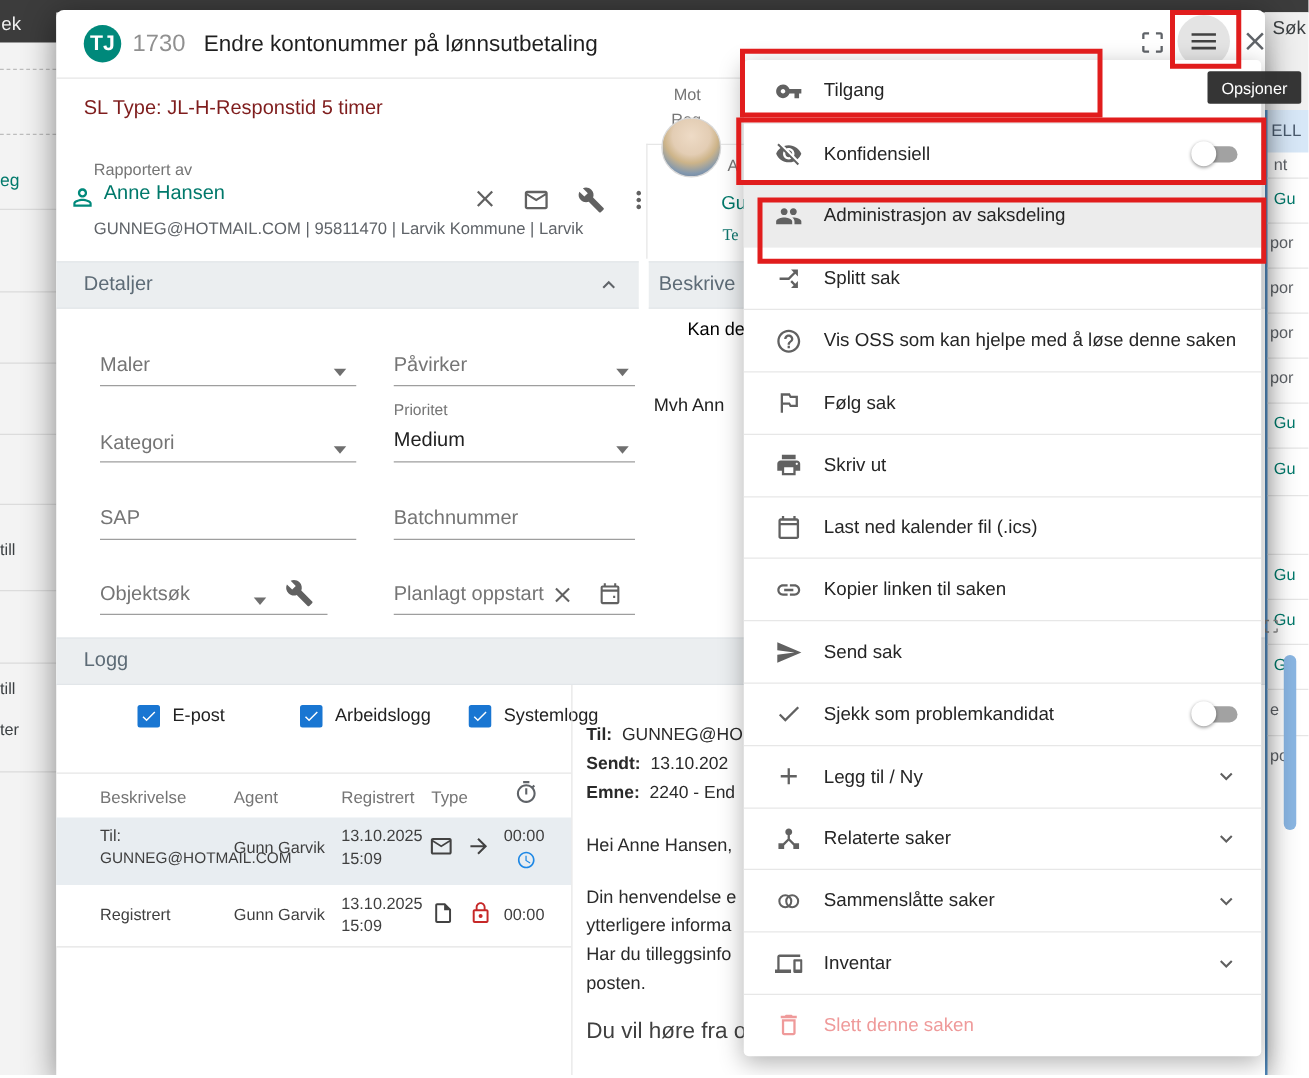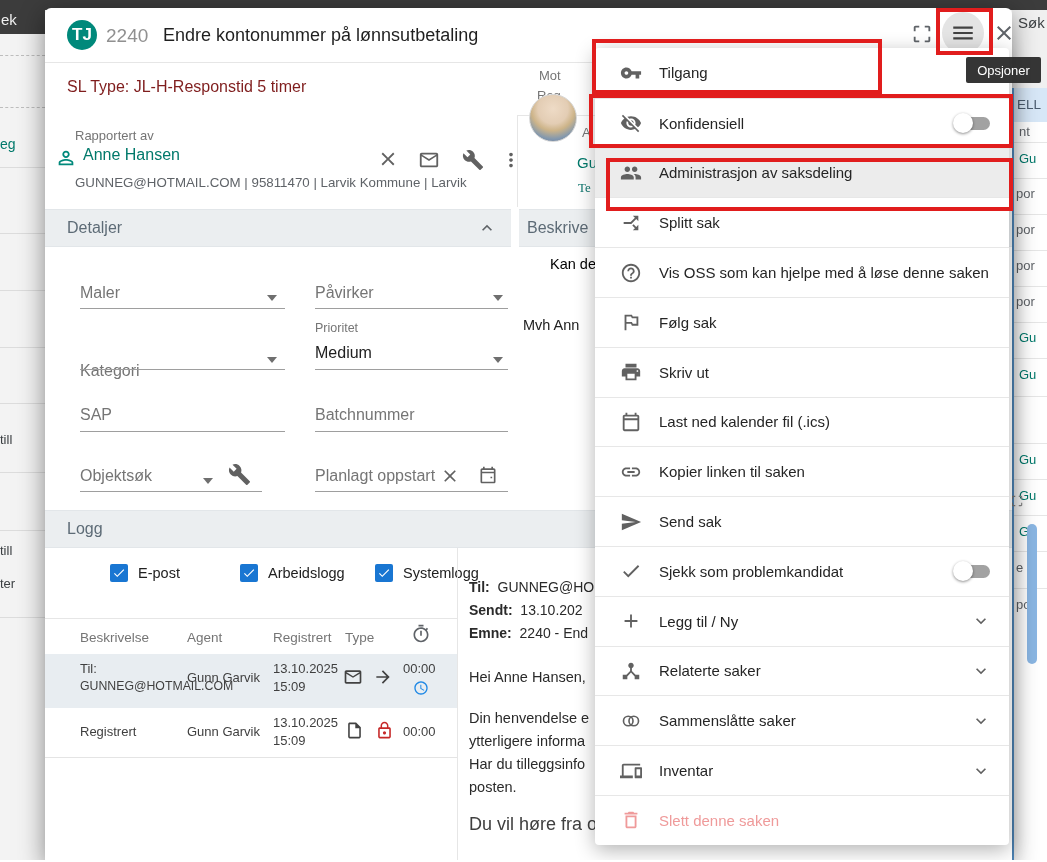--- a/index.html
+++ b/index.html
@@ -114,21 +114,21 @@
   <div class="abs" style="left:1010px;top:494px;color:#8a8a8a;">
     <svg width="14" height="14" viewBox="0 0 24 24" fill="#8a8a8a">
         <path d="M3 5v4h2V5h4V3H5c-1.1 0-2 .9-2 2zm2 10H3v4c0 1.1.9 2 2 2h4v-2H5v-4zm14 4h-4v2h4c1.1 0 2-.9 2-2v-4h-2v4zm0-16h-4v2h4v4h2V5c0-1.1-.9-2-2-2z"></path>
       </svg>
   </div>
   <div class="abs scrollthumb" style="left:1027px;top:524px;"></div>
 
   <div id="dialog" class="abs">
 
     <div class="abs" style="left:22px;top:12px;width:30px;height:30px;border-radius:50%;background:#00897b;color:#fff;font-size:17px;font-weight:bold;display:flex;align-items:center;justify-content:center;">TJ</div>
-    <div class="abs nw" style="left:61px;top:17px;font-size:19px;color:#909090;">2240</div>
+    <div class="abs nw" style="left:61px;top:17px;font-size:19px;color:#909090;">1730</div>
     <div class="abs nw" style="left:118px;top:17px;font-size:18px;color:#1f1f1f;">Endre kontonummer på lønnsutbetaling</div>
     <div class="abs" style="left:866px;top:15px;">
       <svg width="22" height="22" viewBox="0 0 24 24" fill="#5f6368">
           <path d="M3 5v4h2V5h4V3H5c-1.1 0-2 .9-2 2zm2 10H3v4c0 1.1.9 2 2 2h4v-2H5v-4zm14 4h-4v2h4c1.1 0 2-.9 2-2v-4h-2v4zm0-16h-4v2h4v4h2V5c0-1.1-.9-2-2-2z"></path>
         </svg>
     </div>
     <div class="abs" style="left:897px;top:4px;width:42px;height:42px;border-radius:50%;background:#e4e4e4;display:flex;align-items:center;justify-content:center;">
       <span>
           <svg width="26" height="26" viewBox="0 0 24 24" fill="#424242">
             <path d="M3 18h18v-2H3v2zm0-5h18v-2H3v2zm0-7v2h18V6H3z"></path>
@@ -195,21 +195,21 @@
     <div class="abs ddarrow" style="left:222px;top:287px;"></div>
     <div class="abs funder" style="left:35px;top:300px;width:205px;"></div>
     <div class="abs nw flabel" style="left:270px;top:276px;">Påvirker</div>
     <div class="abs ddarrow" style="left:448px;top:287px;"></div>
     <div class="abs funder" style="left:270px;top:300px;width:193px;"></div>
 
     <div class="abs nw" style="left:270px;top:313px;font-size:12.5px;color:#757575;">Prioritet</div>
     <div class="abs nw" style="left:270px;top:336px;font-size:16px;color:#212121;">Medium</div>
     <div class="abs ddarrow" style="left:448px;top:349px;"></div>
     <div class="abs funder" style="left:270px;top:361px;width:193px;"></div>
-    <div class="abs nw flabel" style="left:35px;top:338px;margin-top:16px;">Kategori</div>
+    <div class="abs nw flabel" style="left:35px;top:338px;">Kategori</div>
     <div class="abs ddarrow" style="left:222px;top:349px;"></div>
     <div class="abs funder" style="left:35px;top:361px;width:205px;"></div>
 
     <div class="abs nw flabel" style="left:35px;top:398px;">SAP</div>
     <div class="abs funder" style="left:35px;top:423px;width:205px;"></div>
     <div class="abs nw flabel" style="left:270px;top:398px;">Batchnummer</div>
     <div class="abs funder" style="left:270px;top:423px;width:193px;"></div>
 
     <div class="abs nw flabel" style="left:35px;top:459px;">Objektsøk</div>
     <div class="abs ddarrow" style="left:158px;top:470px;"></div>

